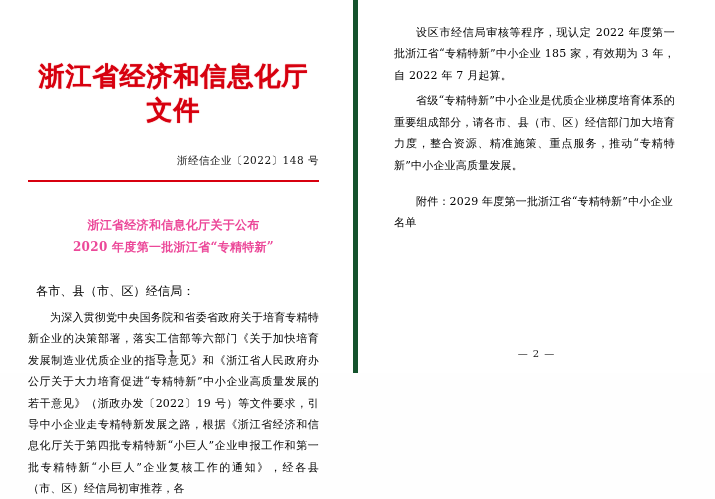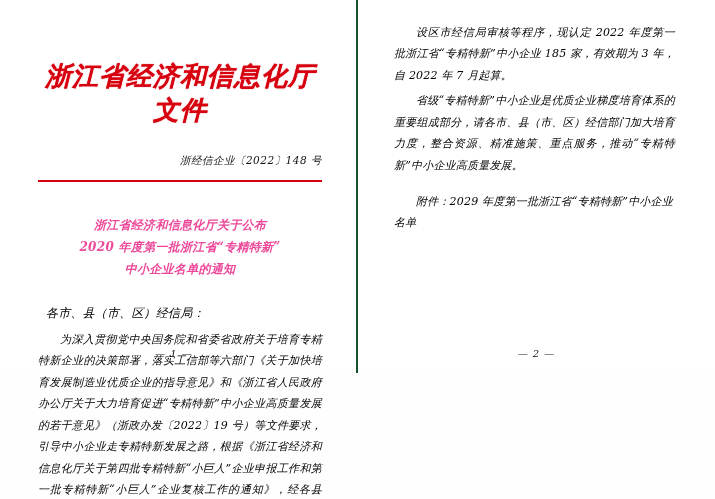--- a/index.html
+++ b/index.html
@@ -19,26 +19,25 @@
     width: 715px;
     height: 499px;
     display: flex;
     background: #fefefe;
   }
   .page {
     position: relative;
     box-sizing: border-box;
     height: 373px;
     background: #ffffff;
-    font-style: italic;
   }
   .page-left {
     width: 358px;
-    padding: 26px 34px 0 38px;
-    border-right: 2px solid #14532d;
+    padding: 26px 34px 0 28px;
+    border-right: 5px solid #14532d;
   }
   .page-right {
     width: 357px;
     padding: 18px 40px 0 36px;
   }
   .doc-title {
     margin-top: 34px;
     text-align: center;
     font-family: "DejaVu Serif", "Liberation Serif", serif;
     font-weight: bold;
@@ -129,21 +128,20 @@
 
     <div class="doc-title">浙江省经济和信息化厅文件</div>
 
     <div class="doc-number">浙经信企业〔2022〕148 号</div>
 
     <div class="red-rule"></div>
 
     <div class="heading">
       <div>浙江省经济和信息化厅关于公布</div>
       <div>2020 年度第一批浙江省“专精特新”</div>
-      <div>中小企业名单的通知</div>
     </div>
 
     <div class="salutation">各市、县（市、区）经信局：</div>
 
     <div class="body-p">为深入贯彻党中央国务院和省委省政府关于培育专精特新企业的决策部署，落实工信部等六部门《关于加快培育发展制造业优质企业的指导意见》和《浙江省人民政府办公厅关于大力培育促进“专精特新”中小企业高质量发展的若干意见》（浙政办发〔2022〕19 号）等文件要求，引导中小企业走专精特新发展之路，根据《浙江省经济和信息化厅关于第四批专精特新“小巨人”企业申报工作和第一批专精特新“小巨人”企业复核工作的通知》，经各县（市、区）经信局初审推荐，各</div>
 
     <div class="page-no">— 1 —</div>
   </div>
 
   <div class="page page-right">

